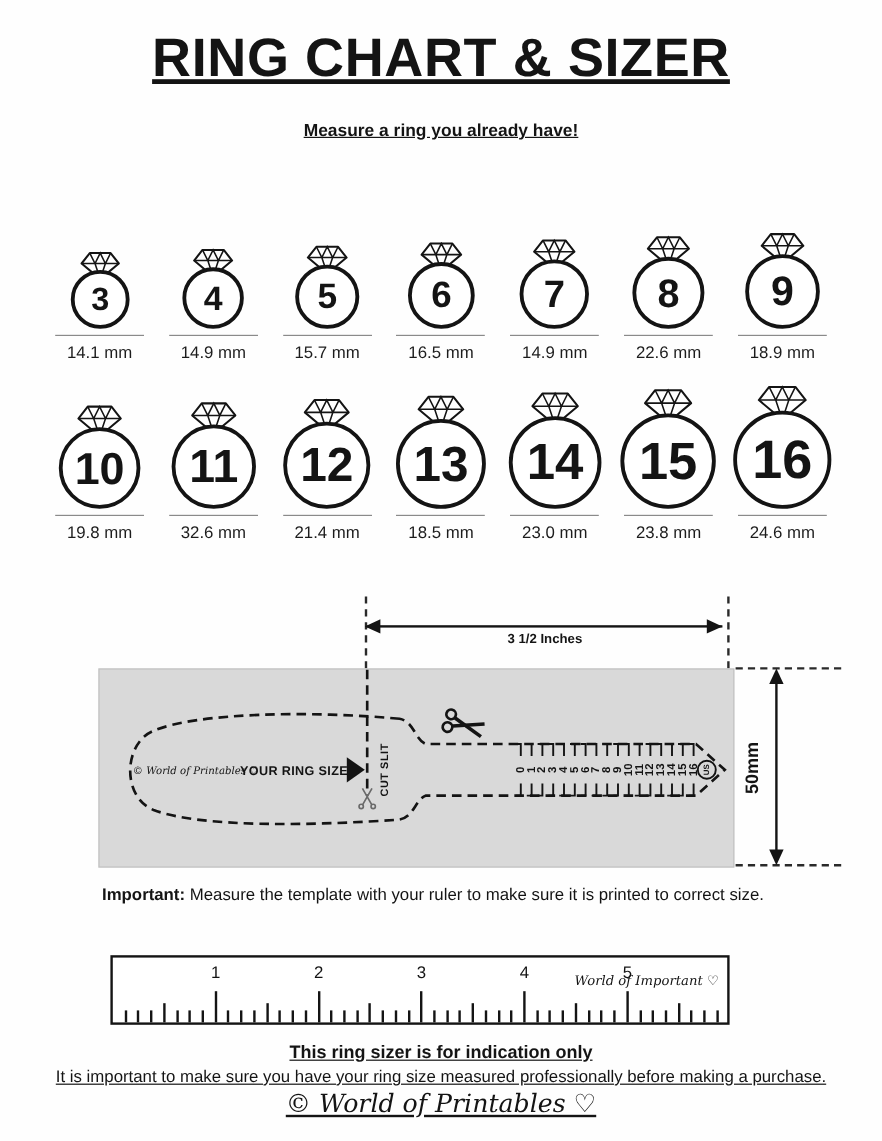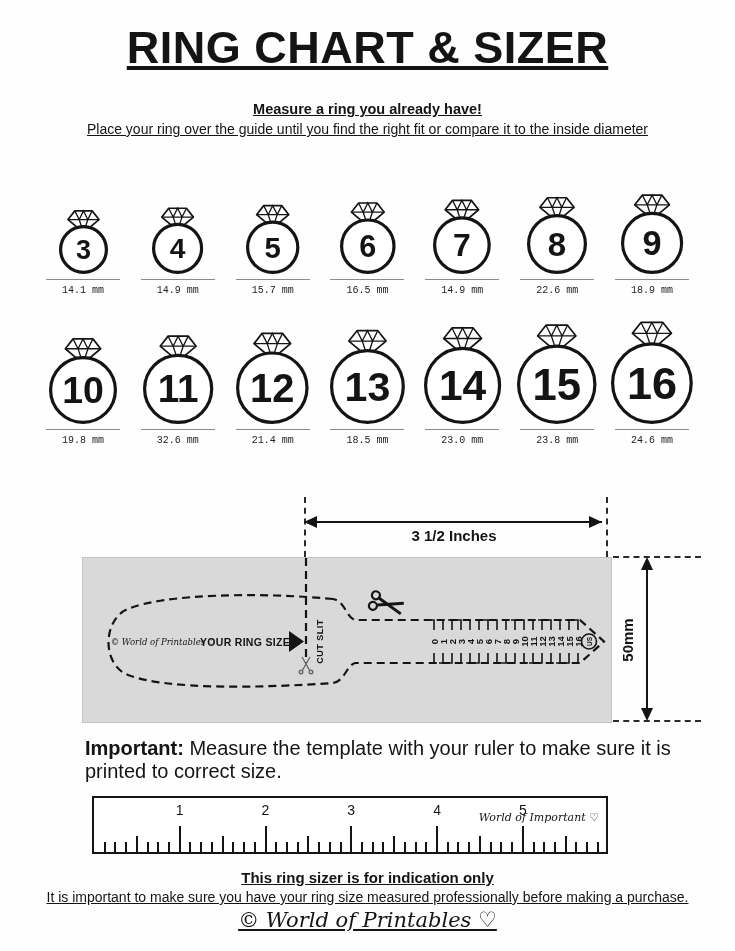--- a/index.html
+++ b/index.html
@@ -8,57 +8,56 @@
   .abs{position:absolute;text-decoration:underline;}
   .center{text-align:center;width:100%;}
   .page-title{top:22px;font-size:45px;font-weight:bold;letter-spacing:0.5px;}
   .intro-head{top:101px;font-size:14.5px;font-weight:bold;}
   .intro-sub{top:121px;font-size:14px;}
   .ring-row{position:absolute;left:38px;right:38px;display:flex;justify-content:space-between;}
   #ring-row-1{top:176px;}
   #ring-row-2{top:310px;}
   .ring-cell{width:90px;display:flex;flex-direction:column;align-items:center;}
   .ring-underline{width:74px;border-top:1.5px solid #8a8a8a;margin-top:3px;}
-  .ring-mm{font-size:10px;margin-top:5px;color:#1c1c1c;font-family:Liberation Mono, monospace;}
+  .ring-mm{font-size:14px;margin-top:5px;color:#1c1c1c;}
   svg{font-family:"Liberation Sans",sans-serif;}
   
   .dashv{position:absolute;width:0;border-left:2px dashed #2a2a2a;}
   .dashh{position:absolute;height:0;border-top:2px dashed #2a2a2a;}
   .dimline-h{position:absolute;height:2px;background:#141414;}
   .dimline-v{position:absolute;width:2px;background:#141414;}
   .ah{position:absolute;width:0;height:0;}
   .ah-left{border-top:6px solid transparent;border-bottom:6px solid transparent;border-right:13px solid #141414;}
   .ah-right{border-top:6px solid transparent;border-bottom:6px solid transparent;border-left:13px solid #141414;}
   .ah-up{border-left:6px solid transparent;border-right:6px solid transparent;border-bottom:13px solid #141414;}
   .ah-down{border-left:6px solid transparent;border-right:6px solid transparent;border-top:13px solid #141414;}
   .dim-label-h{position:absolute;left:306px;width:296px;top:527px;text-align:center;
-               font-size:15px;font-weight:bold;}
+               font-size:11px;font-weight:bold;}
   .dim-label-v{position:absolute;left:593px;top:631px;width:70px;height:18px;text-align:center;
                font-size:15px;font-weight:bold;transform:rotate(-90deg);}
   .sizer-box{position:absolute;left:82px;top:557px;width:530px;height:166px;
              background:#d9d9d9;border:1px solid #c2c2c2;box-sizing:border-box;}
-  .important-line{position:absolute;left:85px;top:737px;font-size:20px;}
+  .important-line{position:absolute;left:85px;top:737px;font-size:14px;}
   .ruler{position:absolute;left:92px;top:796px;width:516px;height:58px;
          border:2px solid #141414;box-sizing:border-box;background:#fff;}
   .ruler-tick{position:absolute;bottom:0;width:2px;background:#141414;}
   .ruler-num{position:absolute;top:4px;width:24px;text-align:center;font-size:14px;font-weight:500;}
   .ruler-brand{position:absolute;right:7px;top:13px;font-size:11px;font-style:italic;
                font-family:"DejaVu Serif",serif;}
   .footer-bold{top:869px;font-size:15px;font-weight:bold;}
   .footer-text{top:889px;font-size:14px;}
   .footer-brand{top:908px;font-size:21px;font-style:italic;font-family:"DejaVu Serif",serif;}
 </style>
 </head>
 <body>
 
 <div id="stage">
 
   <div class="abs center page-title">RING CHART &amp; SIZER</div>
   <div class="abs center intro-head">Measure a ring you already have!</div>
-  <div class="abs center intro-sub">Place your ring over the guide until you find the right fit or compare it to the inside diameter</div>
 
   <div id="ring-row-1" class="ring-row">
       <div class="ring-cell">
         <svg width="59" height="100" viewBox="0 0 59 100">
           <path d="M20.82,34.900000000000006 L38.18,34.900000000000006 L45,43.580000000000005 L29.5,56.6 L14,43.580000000000005 Z" fill="none" stroke="#141414" stroke-width="1.7" stroke-linejoin="round"></path>
           <path d="M14,43.580000000000005 L45,43.580000000000005 M20.82,34.900000000000006 L25.16,43.580000000000005 L29.5,34.900000000000006 L33.84,43.580000000000005 L38.18,34.900000000000006 M25.16,43.580000000000005 L29.5,56.6 M33.84,43.580000000000005 L29.5,56.6" fill="none" stroke="#141414" stroke-width="1.3"></path>
           <circle cx="29.5" cy="73.5" r="22.9" fill="#fff" stroke="#141414" stroke-width="3.2"></circle>
           <text x="29.5" y="73.5" font-size="27.0" font-weight="600" fill="#141414" text-anchor="middle" dominant-baseline="central">3</text>
         </svg>
         <div class="ring-underline"></div>

